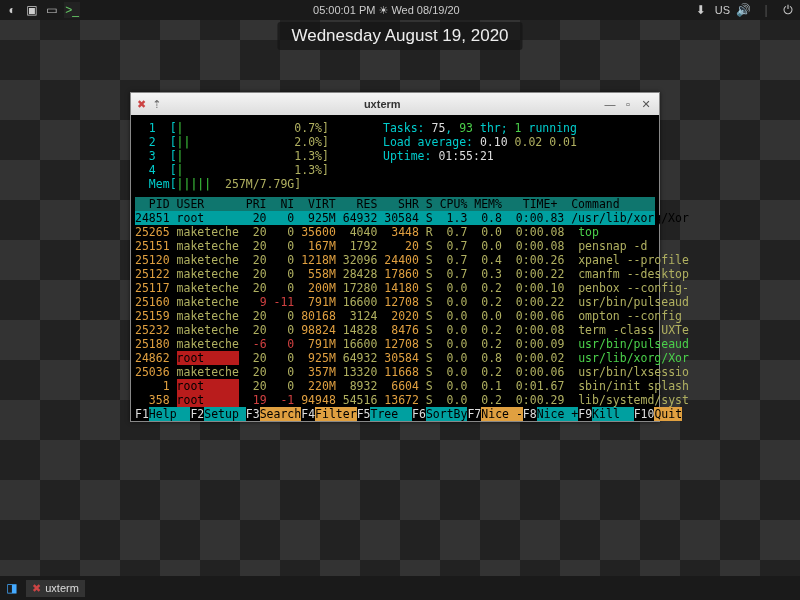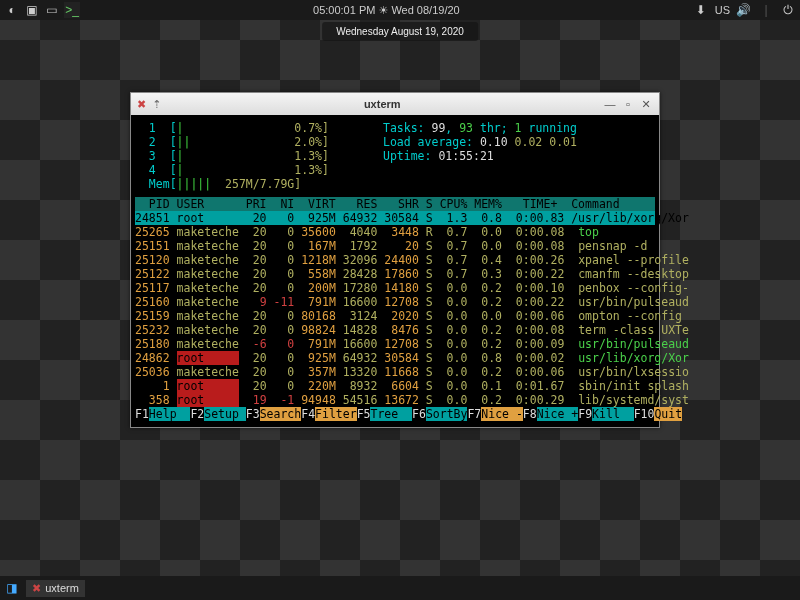--- a/index.html
+++ b/index.html
@@ -26,21 +26,21 @@
   font-size:11px; color:#ccc;
   padding:0 4px;
 }
 .panel-left { display:flex; gap:4px; align-items:center; }
 .panel-center { flex:1; text-align:center; }
 .panel-right { display:flex; gap:6px; align-items:center; }
 .panel-icon { width:16px; height:16px; display:inline-flex; align-items:center; justify-content:center; font-size:12px; }
 .date-banner {
   position:absolute; top:22px; left:50%; transform:translateX(-50%);
   background:rgba(20,20,20,0.7); color:#eee;
-  font-size:10px; padding:4px 14px; border-radius:3px;
+  font-size:17px; padding:4px 14px; border-radius:3px;
 }
 
 .taskbar {
   position:absolute; bottom:0; left:0; right:0; height:24px;
   background:#1a1a1a;
   display:flex; align-items:center; gap:6px;
   padding:0 4px;
   font-size:11px; color:#ddd;
 }
 .task-item { display:flex; align-items:center; gap:4px; padding:2px 6px; background:#333; }
@@ -84,21 +84,21 @@
   white-space:pre; font-weight:normal;
   margin-top:6px;
 }
 .proc-table { }
 .proc-row { white-space:pre; }
 .sel-row { background:#00a0a0; color:#000; }
 .hl-user { background:#b91c1c; color:#000; }
 .fkeys {
   background:#000; color:#ccc;
   white-space:pre; font-size:11.5px;
-  padding-bottom:6px;
+  padding-bottom:0;
 }
 .fkeys .lbl { background:#00a0a0; color:#000; }
 .fkeys .hl { background:#e0a040; color:#000; }
 </style>
 </head>
 <body>
 
 <div class="panel">
   <div class="panel-left">
     <span class="panel-icon">◐</span>
@@ -139,21 +139,21 @@
   <div class="term">
     <div class="meters">
       <div class="meters-left" id="meters-left">
           <div class="meter-row">  <span class="cyan">1  </span><span class="cyan">[</span><span class="green">|</span>                <span class="khaki">0.7%]</span></div>
           <div class="meter-row">  <span class="cyan">2  </span><span class="cyan">[</span><span class="green">||</span>               <span class="khaki">2.0%]</span></div>
           <div class="meter-row">  <span class="cyan">3  </span><span class="cyan">[</span><span class="green">|</span>                <span class="khaki">1.3%]</span></div>
           <div class="meter-row">  <span class="cyan">4  </span><span class="cyan">[</span><span class="green">|</span>                <span class="khaki">1.3%]</span></div>
           <div class="meter-row">  <span class="cyan">Mem</span><span class="cyan">[</span><span class="green">|||||</span>  <span class="khaki">257M/7.79G]</span></div>
         </div>
       <div class="meters-right">
-        <div class="meter-row"><span class="cyan">Tasks: </span><span class="white">99</span><span class="cyan">, </span><span class="greeny">93</span><span class="cyan"> thr; </span><span class="greeny">1</span><span class="cyan"> running</span></div>
+        <div class="meter-row"><span class="cyan">Tasks: </span><span class="white">75</span><span class="cyan">, </span><span class="greeny">93</span><span class="cyan"> thr; </span><span class="greeny">1</span><span class="cyan"> running</span></div>
         <div class="meter-row"><span class="cyan">Load average: </span><span class="white">0.10</span> <span class="khaki">0.02</span> <span class="khaki">0.01</span></div>
         <div class="meter-row"><span class="cyan">Uptime: </span><span class="white">01:55:21</span></div>
       </div>
     </div>
 
     <div class="header-row">  PID USER      PRI  NI  VIRT   RES   SHR S CPU% MEM%   TIME+  Command          </div>
     <div class="proc-table" id="proc-table">
         <div class="proc-row sel-row">24851 root       20   0  925M 64932 30584 S  1.3  0.8  0:00.83 /usr/lib/xorg/Xor</div>
         <div class="proc-row"><span class="orange">25265</span> <span class="khaki">maketeche</span><span class="khaki">  20   0 </span><span class="orange">35600 </span><span class="khaki"> 4040 </span><span class="orange"> 3448 </span><span class="khaki">R </span><span class="khaki"> 0.7 </span><span class="khaki"> 0.0 </span><span class="khaki"> 0:00.08 </span> <span class="greeny">top</span></div>
         <div class="proc-row"><span class="orange">25151</span> <span class="khaki">maketeche</span><span class="khaki">  20   0 </span><span class="orange"> 167M </span><span class="khaki"> 1792 </span><span class="orange">   20 </span><span class="khaki">S </span><span class="khaki"> 0.7 </span><span class="khaki"> 0.0 </span><span class="khaki"> 0:00.08 </span> <span class="khaki">pensnap -d</span></div>

